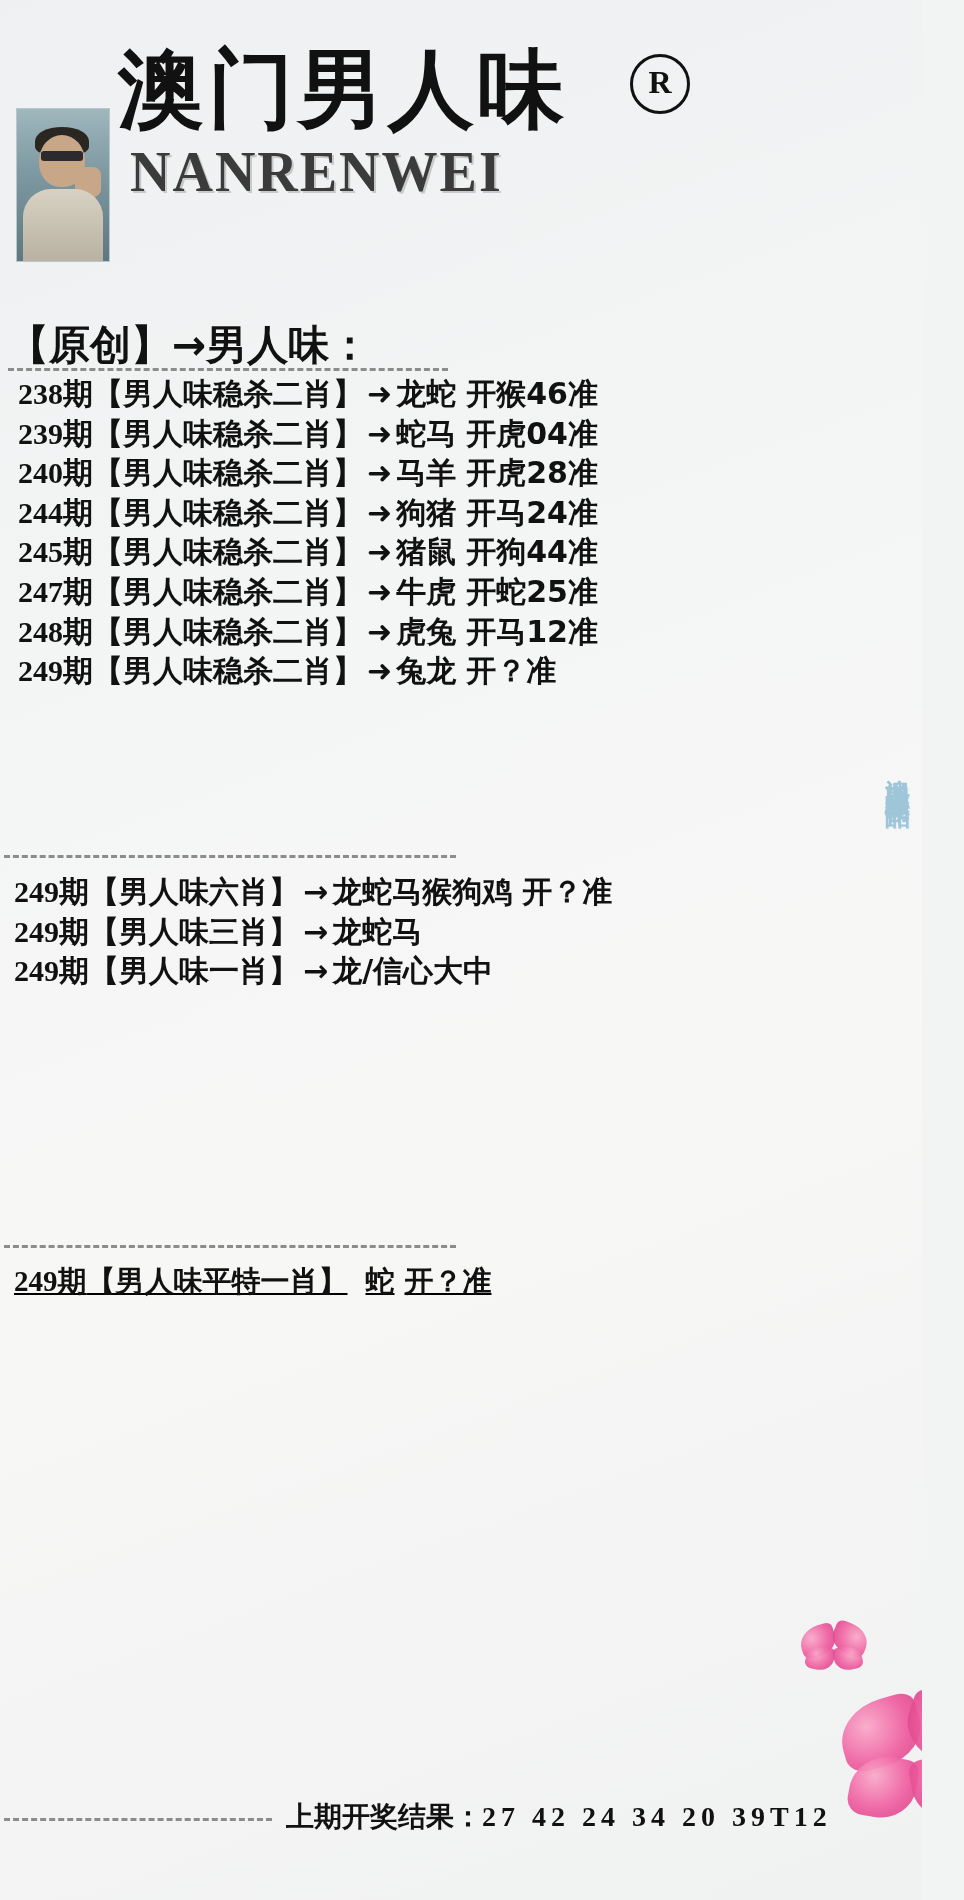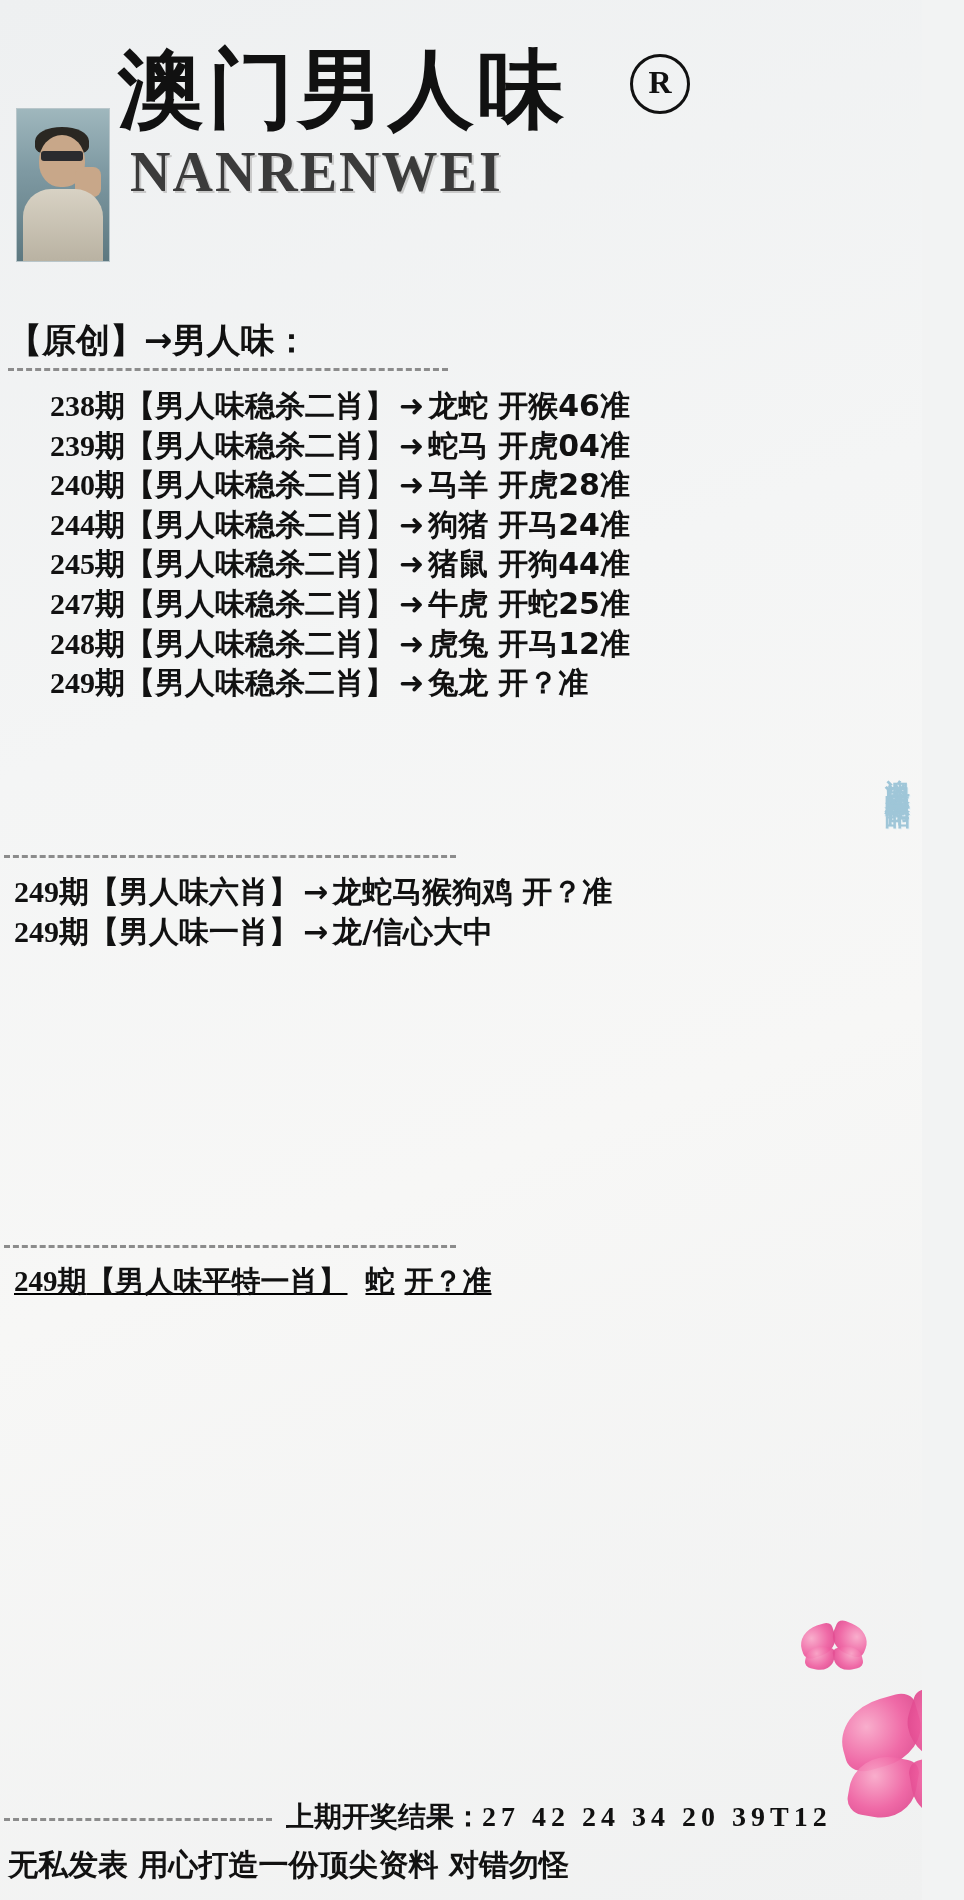--- a/index.html
+++ b/index.html
@@ -125,41 +125,40 @@
     margin-left: 12px;
   }
 
   
   .section-label {
     position: absolute;
     left: 8px;
     top: 318px;
     font-family: "DejaVu Sans", sans-serif;
     font-weight: bold;
-    font-size: 34px;
+    font-size: 41px;
     color: #111;
     white-space: nowrap;
   }
 
   .divider {
     height: 0;
     border-top: 3px dashed #8c8c8c;
     margin: 0;
   }
   .divider.d1 { position: absolute; left: 8px; top: 368px; width: 440px; }
   .divider.d2 { position: absolute; left: 4px; top: 855px; width: 452px; }
   .divider.d3 { position: absolute; left: 4px; top: 1245px; width: 452px; }
   .divider.d4 { position: absolute; left: 4px; top: 1818px; width: 268px; }
 
   .lines {
     position: absolute;
     left: 18px;
-    top: 386px;
+    top: 374px;
     width: 880px;
-    margin-left: 32px;
   }
   .line {
     font-family: "DejaVu Sans", sans-serif;
     font-size: 30px;
     font-weight: bold;
     color: #111;
     line-height: 1.32;
     white-space: nowrap;
     letter-spacing: 0px;
   }
@@ -297,20 +296,23 @@
       <span class="num">249期</span><span>【男人味稳杀二肖】</span><span class="arrow">➜</span><span>兔龙</span><span class="res">开？准</span>
     </div>
   </div>
 
   <div class="divider d2"></div>
   <div class="group2">
     <div class="line">
       <span class="num">249期</span><span>【男人味六肖】</span><span class="arrow">→</span><span>龙蛇马猴狗鸡</span><span class="res">开？准</span>
     </div>
     <div class="line">
+      <span class="num">249期</span><span>【男人味三肖】</span><span class="arrow">→</span><span>龙蛇马</span><span class="res"></span>
+    </div>
+    <div class="line">
       <span class="num">249期</span><span>【男人味一肖】</span><span class="arrow">→</span><span>龙/信心大中</span><span class="res"></span>
     </div>
   </div>
 
   <div class="divider d3"></div>
   <div class="group3">
     <div class="line">
       <span class="num">249期</span><span>【男人味平特一肖】</span><span class="arrow"></span><span class="res">蛇</span><span class="res">开？准</span>
     </div>
   </div>
@@ -327,15 +329,14 @@
     <div class="wing w1"></div>
     <div class="wing w2"></div>
     <div class="wing w3"></div>
     <div class="wing w4"></div>
   </div>
 
   <div class="divider d4"></div>
   <div class="footer-result">
     <span>上期开奖结果：</span><span class="nums">27 42 24 34 20  39T12</span>
   </div>
-  <div class="footer-slogan">无私发表 用心打造一份顶尖资料 对错勿怪</div>
 
 </div>
 
 </body></html>

